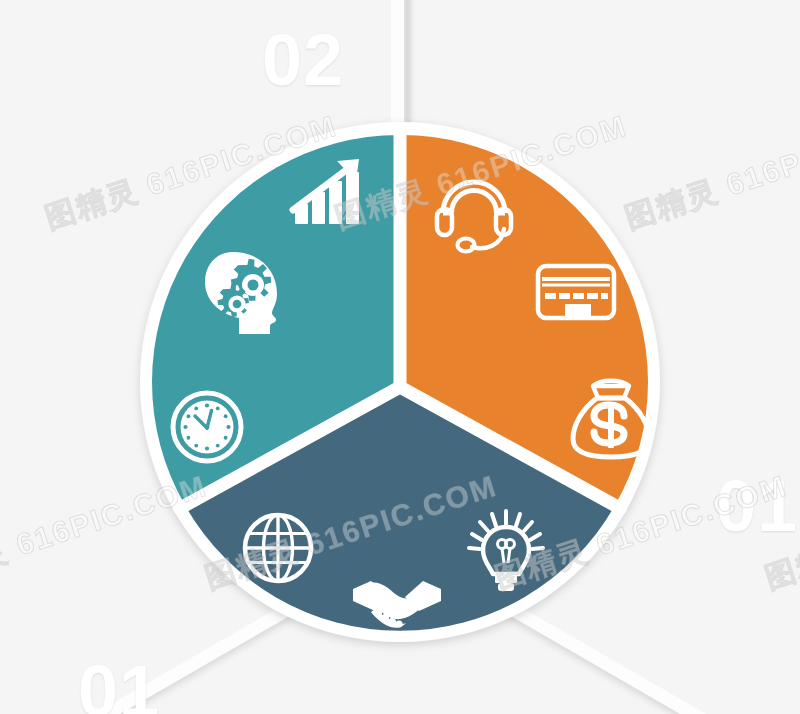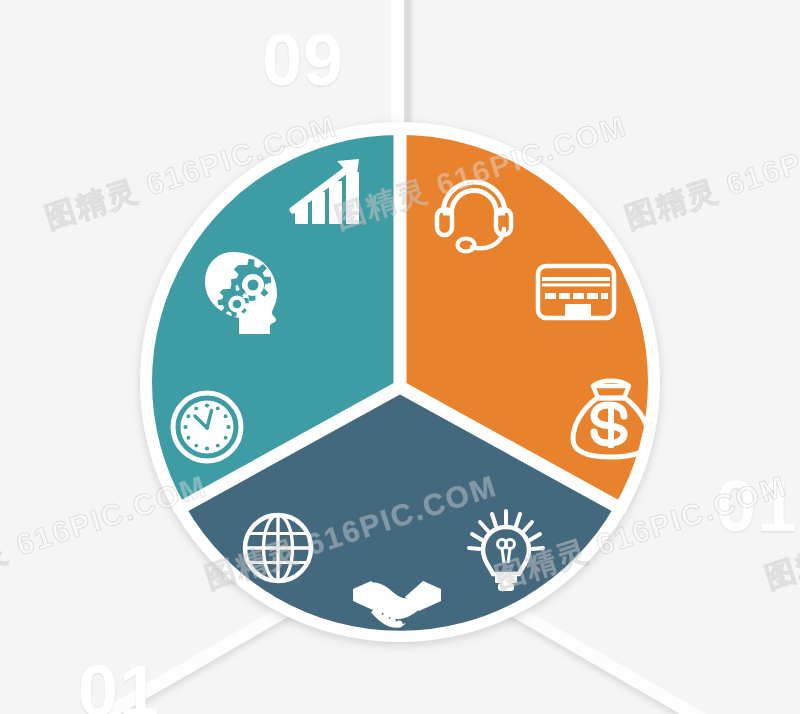--- a/index.html
+++ b/index.html
@@ -357,21 +357,21 @@
           </g>
 
           <rect x="-11" y="22" width="22" height="8" rx="1.5" fill="#ffffff"></rect>
           <rect x="-8" y="30" width="16" height="8" rx="3" fill="#ffffff"></rect>
         </g>
 
       </g>
     </svg>
   </div>
 
-  <div class="step-num" id="num-02">09</div>
+  <div class="step-num" id="num-02">02</div>
   <div class="step-num" id="num-03">01</div>
   <div class="step-num" id="num-01">01</div>
 
   <div class="wm-layer">
     <div class="wm" style="left:40px;  top:200px;">图精灵 616PIC.COM</div>
     <div class="wm" style="left:330px; top:200px;">图精灵 616PIC.COM</div>
     <div class="wm" style="left:620px; top:200px;">图精灵 616PIC.COM</div>
     <div class="wm" style="left:-90px; top:560px;">图精灵 616PIC.COM</div>
     <div class="wm" style="left:200px; top:560px;">图精灵 616PIC.COM</div>
     <div class="wm" style="left:490px; top:560px;">图精灵 616PIC.COM</div>

